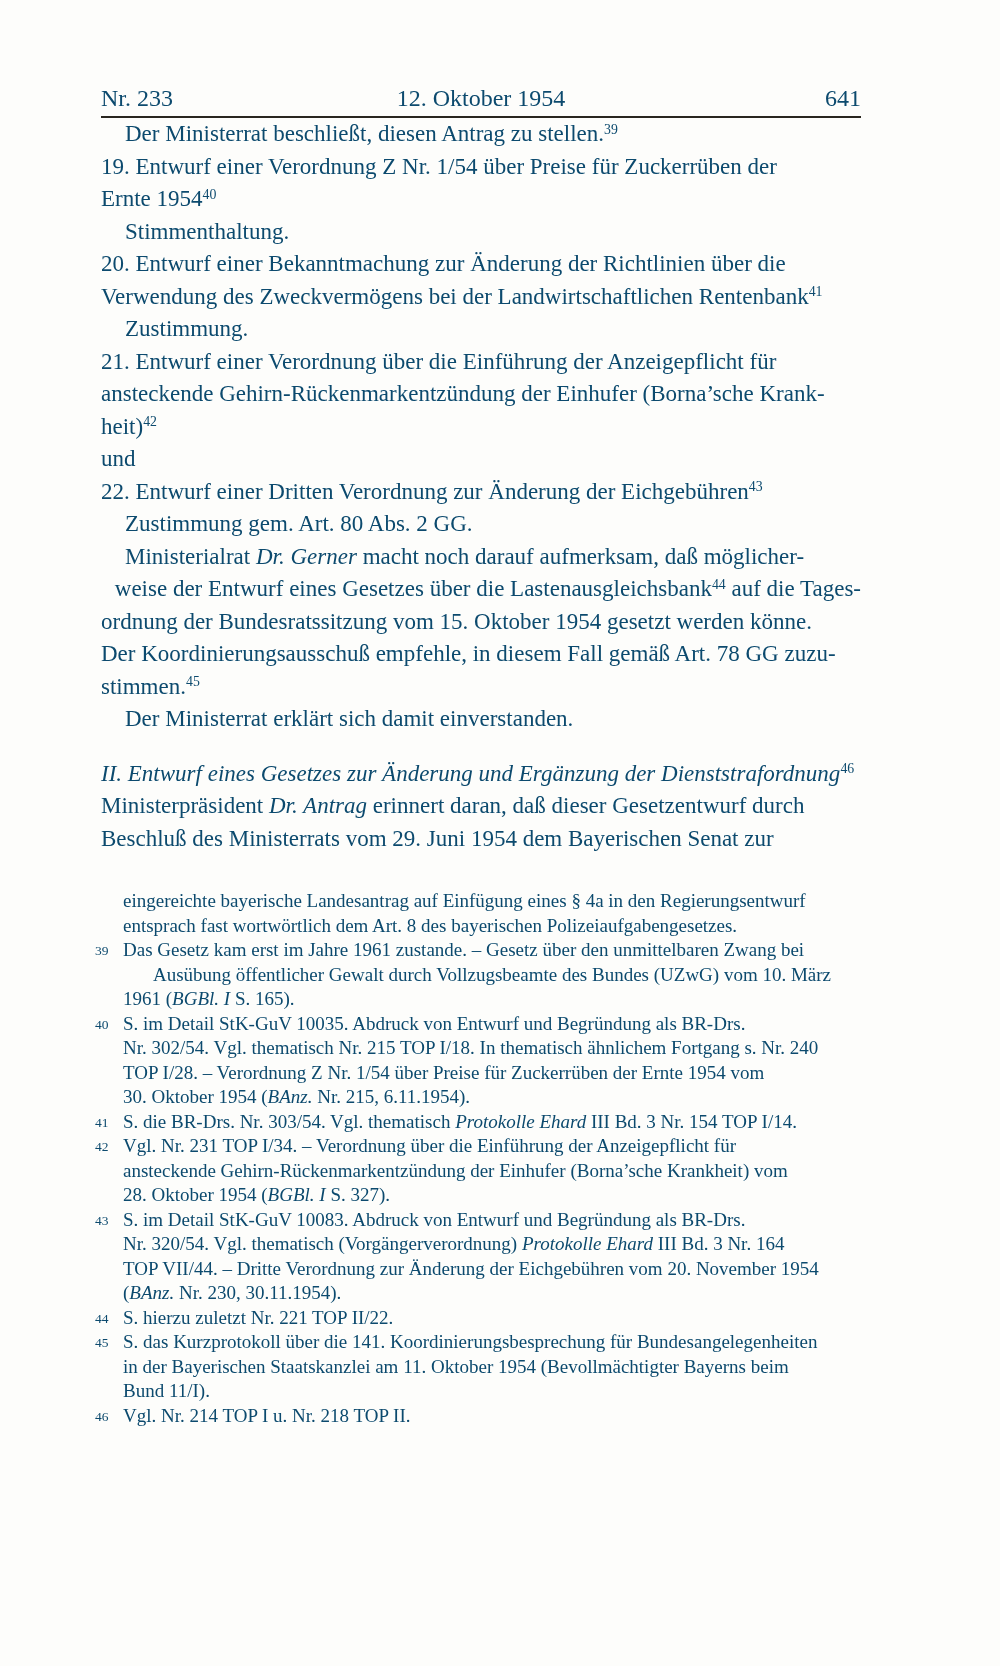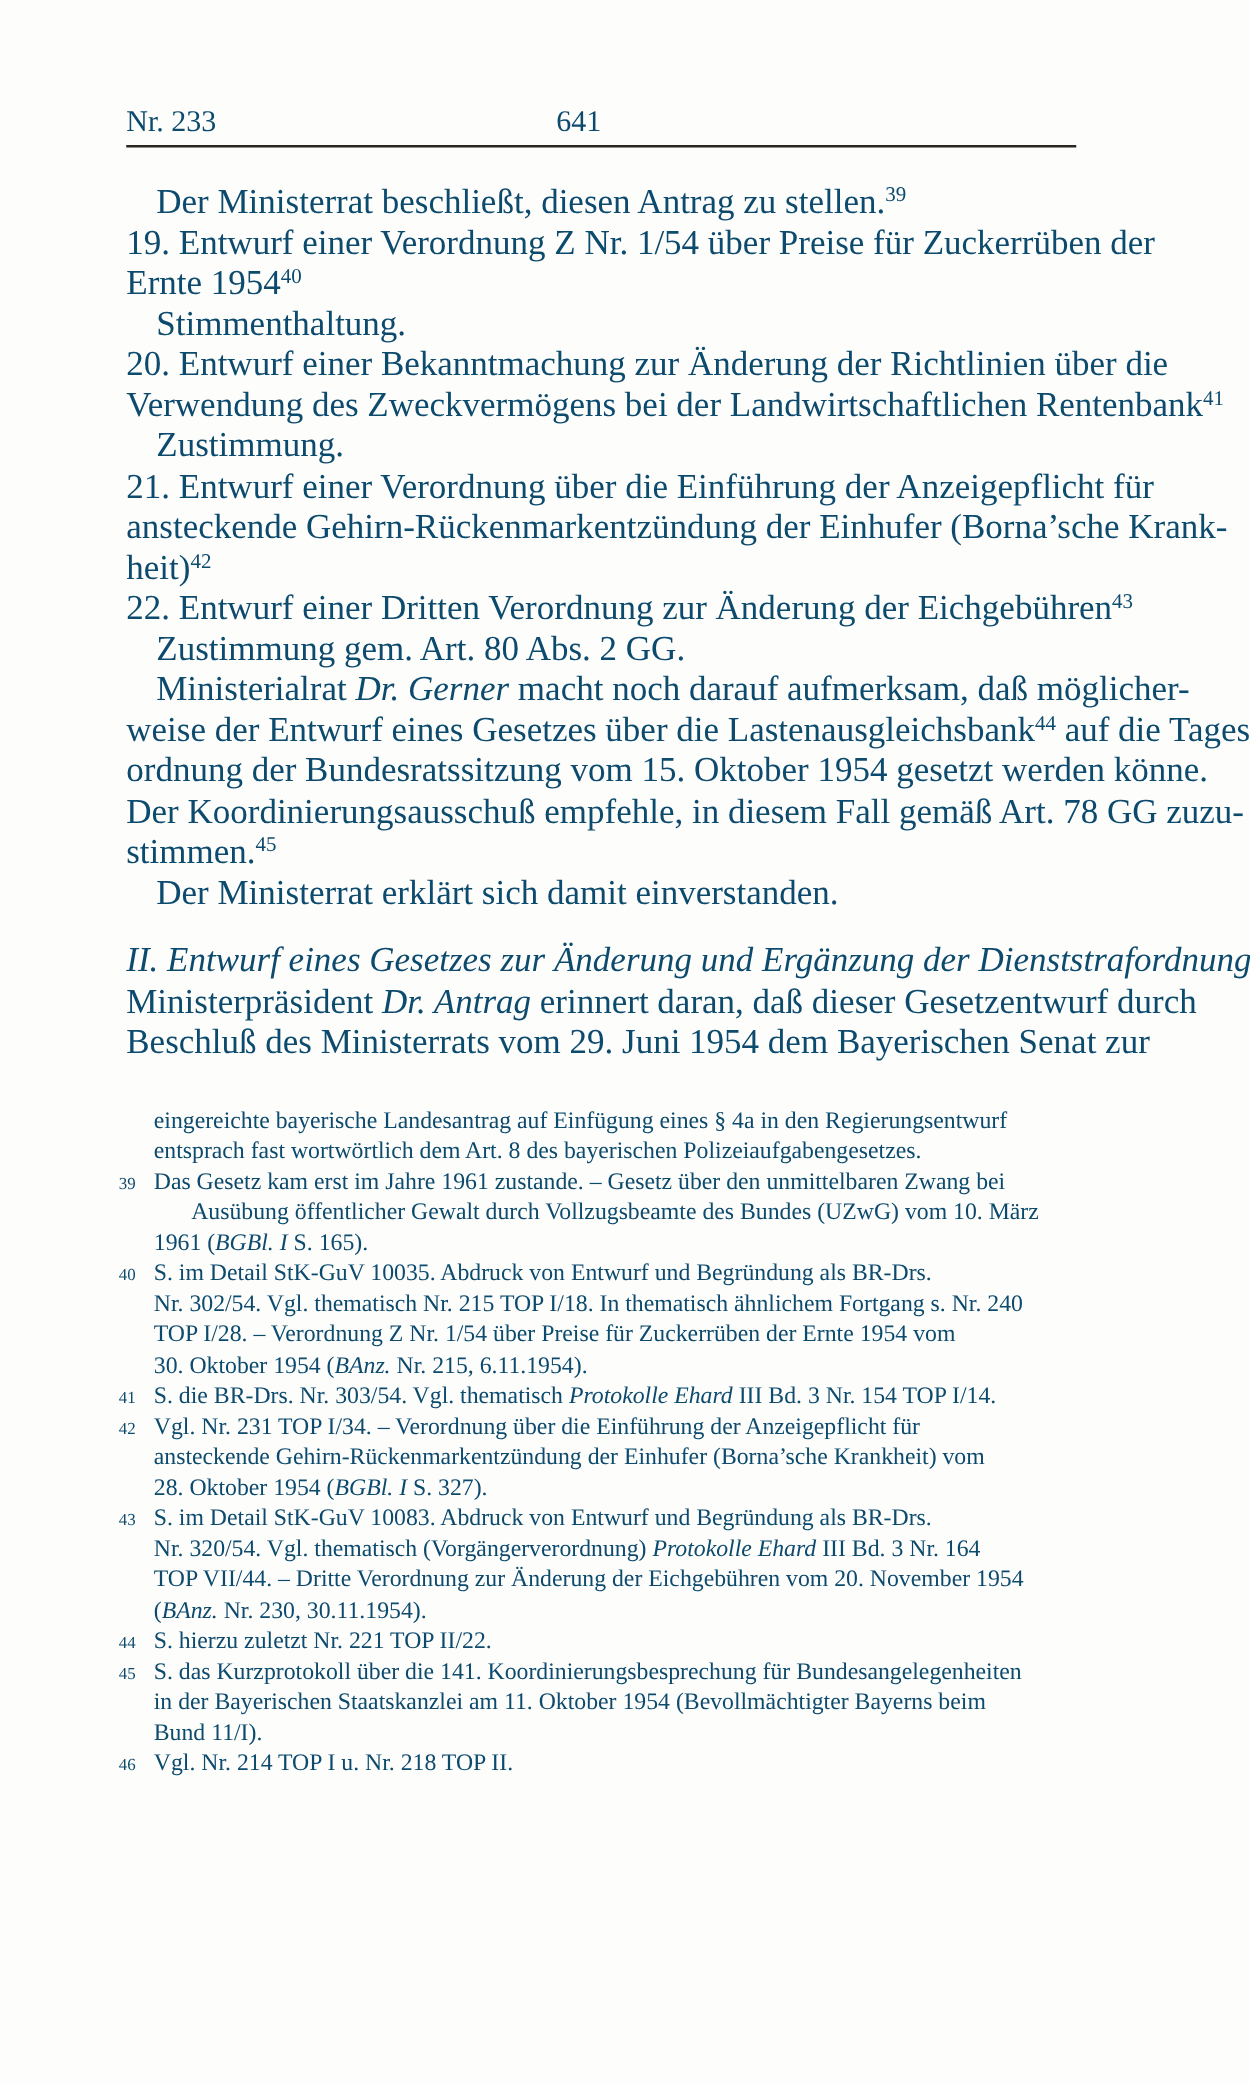--- a/index.html
+++ b/index.html
@@ -23,22 +23,21 @@
     align-items:baseline;
     font-size:24px;
     line-height:28px;
     padding-bottom:4px;
     border-bottom:2px solid #29261f;
   }
   .h-left  { width:25%; text-align:left; }
   .h-center{ width:50%; text-align:center; }
   .h-right { width:25%; text-align:right; }
   .main {
-    margin-top:28px;
-    font-size:28px;
+    font-size:23px;
     line-height:32.5px;
   }
   .tline { height:32.5px; overflow:visible; }
   .tline.ind { padding-left:24px; }
   .tline.hd { margin-top:22px; }
   .footnotes {
     margin-top:34px;
     font-size:19px;
     line-height:24.5px;
   }
@@ -59,33 +58,35 @@
     line-height:0;
   }
 </style>
 </head>
 <body>
 
 <div class="page">
   <div class="column">
     <div class="pageheader">
       <span class="h-left">Nr. 233</span>
+      <span class="h-center">12. Oktober 1954</span>
       <span class="h-right">641</span>
     </div>
     <div class="main">
         <div class="tline ind" style="white-space: nowrap;"><span>Der Ministerrat beschließt, diesen Antrag zu stellen.</span><span class="sup">39</span></div>
         <div class="tline" style="white-space: nowrap;"><span>19. Entwurf einer Verordnung Z Nr. 1/54 über Preise für Zuckerrüben der</span></div>
         <div class="tline" style="white-space: nowrap;"><span>Ernte 1954</span><span class="sup">40</span></div>
         <div class="tline ind" style="white-space: nowrap;"><span>Stimmenthaltung.</span></div>
         <div class="tline" style="white-space: nowrap;"><span>20. Entwurf einer Bekanntmachung zur Änderung der Richtlinien über die</span></div>
         <div class="tline" style="white-space: nowrap;"><span>Verwendung des Zweckvermögens bei der Landwirtschaftlichen Rentenbank</span><span class="sup">41</span></div>
         <div class="tline ind" style="white-space: nowrap;"><span>Zustimmung.</span></div>
         <div class="tline" style="white-space: nowrap;"><span>21. Entwurf einer Verordnung über die Einführung der Anzeigepflicht für</span></div>
         <div class="tline" style="white-space: nowrap;"><span>ansteckende Gehirn-Rückenmarkentzündung der Einhufer (Borna’sche Krank-</span></div>
         <div class="tline" style="white-space: nowrap;"><span>heit)</span><span class="sup">42</span></div>
+        <div class="tline" style="white-space: nowrap;"><span>und</span></div>
         <div class="tline" style="white-space: nowrap;"><span>22. Entwurf einer Dritten Verordnung zur Änderung der Eichgebühren</span><span class="sup">43</span></div>
         <div class="tline ind" style="white-space: nowrap;"><span>Zustimmung gem. Art. 80 Abs. 2 GG.</span></div>
         <div class="tline ind" style="white-space: nowrap;"><span>Ministerialrat </span><span class="it">Dr. Gerner</span><span> macht noch darauf aufmerksam, daß möglicher-</span></div>
         <div class="tline" style="white-space: nowrap; text-align: right;"><span>weise der Entwurf eines Gesetzes über die Lastenausgleichsbank</span><span class="sup">44</span><span> auf die Tages-</span></div>
         <div class="tline" style="white-space: nowrap;"><span>ordnung der Bundesratssitzung vom 15. Oktober 1954 gesetzt werden könne.</span></div>
         <div class="tline" style="white-space: nowrap;"><span>Der Koordinierungsausschuß empfehle, in diesem Fall gemäß Art. 78 GG zuzu-</span></div>
         <div class="tline" style="white-space: nowrap;"><span>stimmen.</span><span class="sup">45</span></div>
         <div class="tline ind" style="white-space: nowrap;"><span>Der Ministerrat erklärt sich damit einverstanden.</span></div>
         <div class="tline hd" style="white-space: nowrap;"><span class="it">II. Entwurf eines Gesetzes zur Änderung und Ergänzung der Dienststrafordnung</span><span class="sup">46</span></div>
         <div class="tline" style="white-space: nowrap;"><span>Ministerpräsident </span><span class="it">Dr. Antrag</span><span> erinnert daran, daß dieser Gesetzentwurf durch</span></div>

